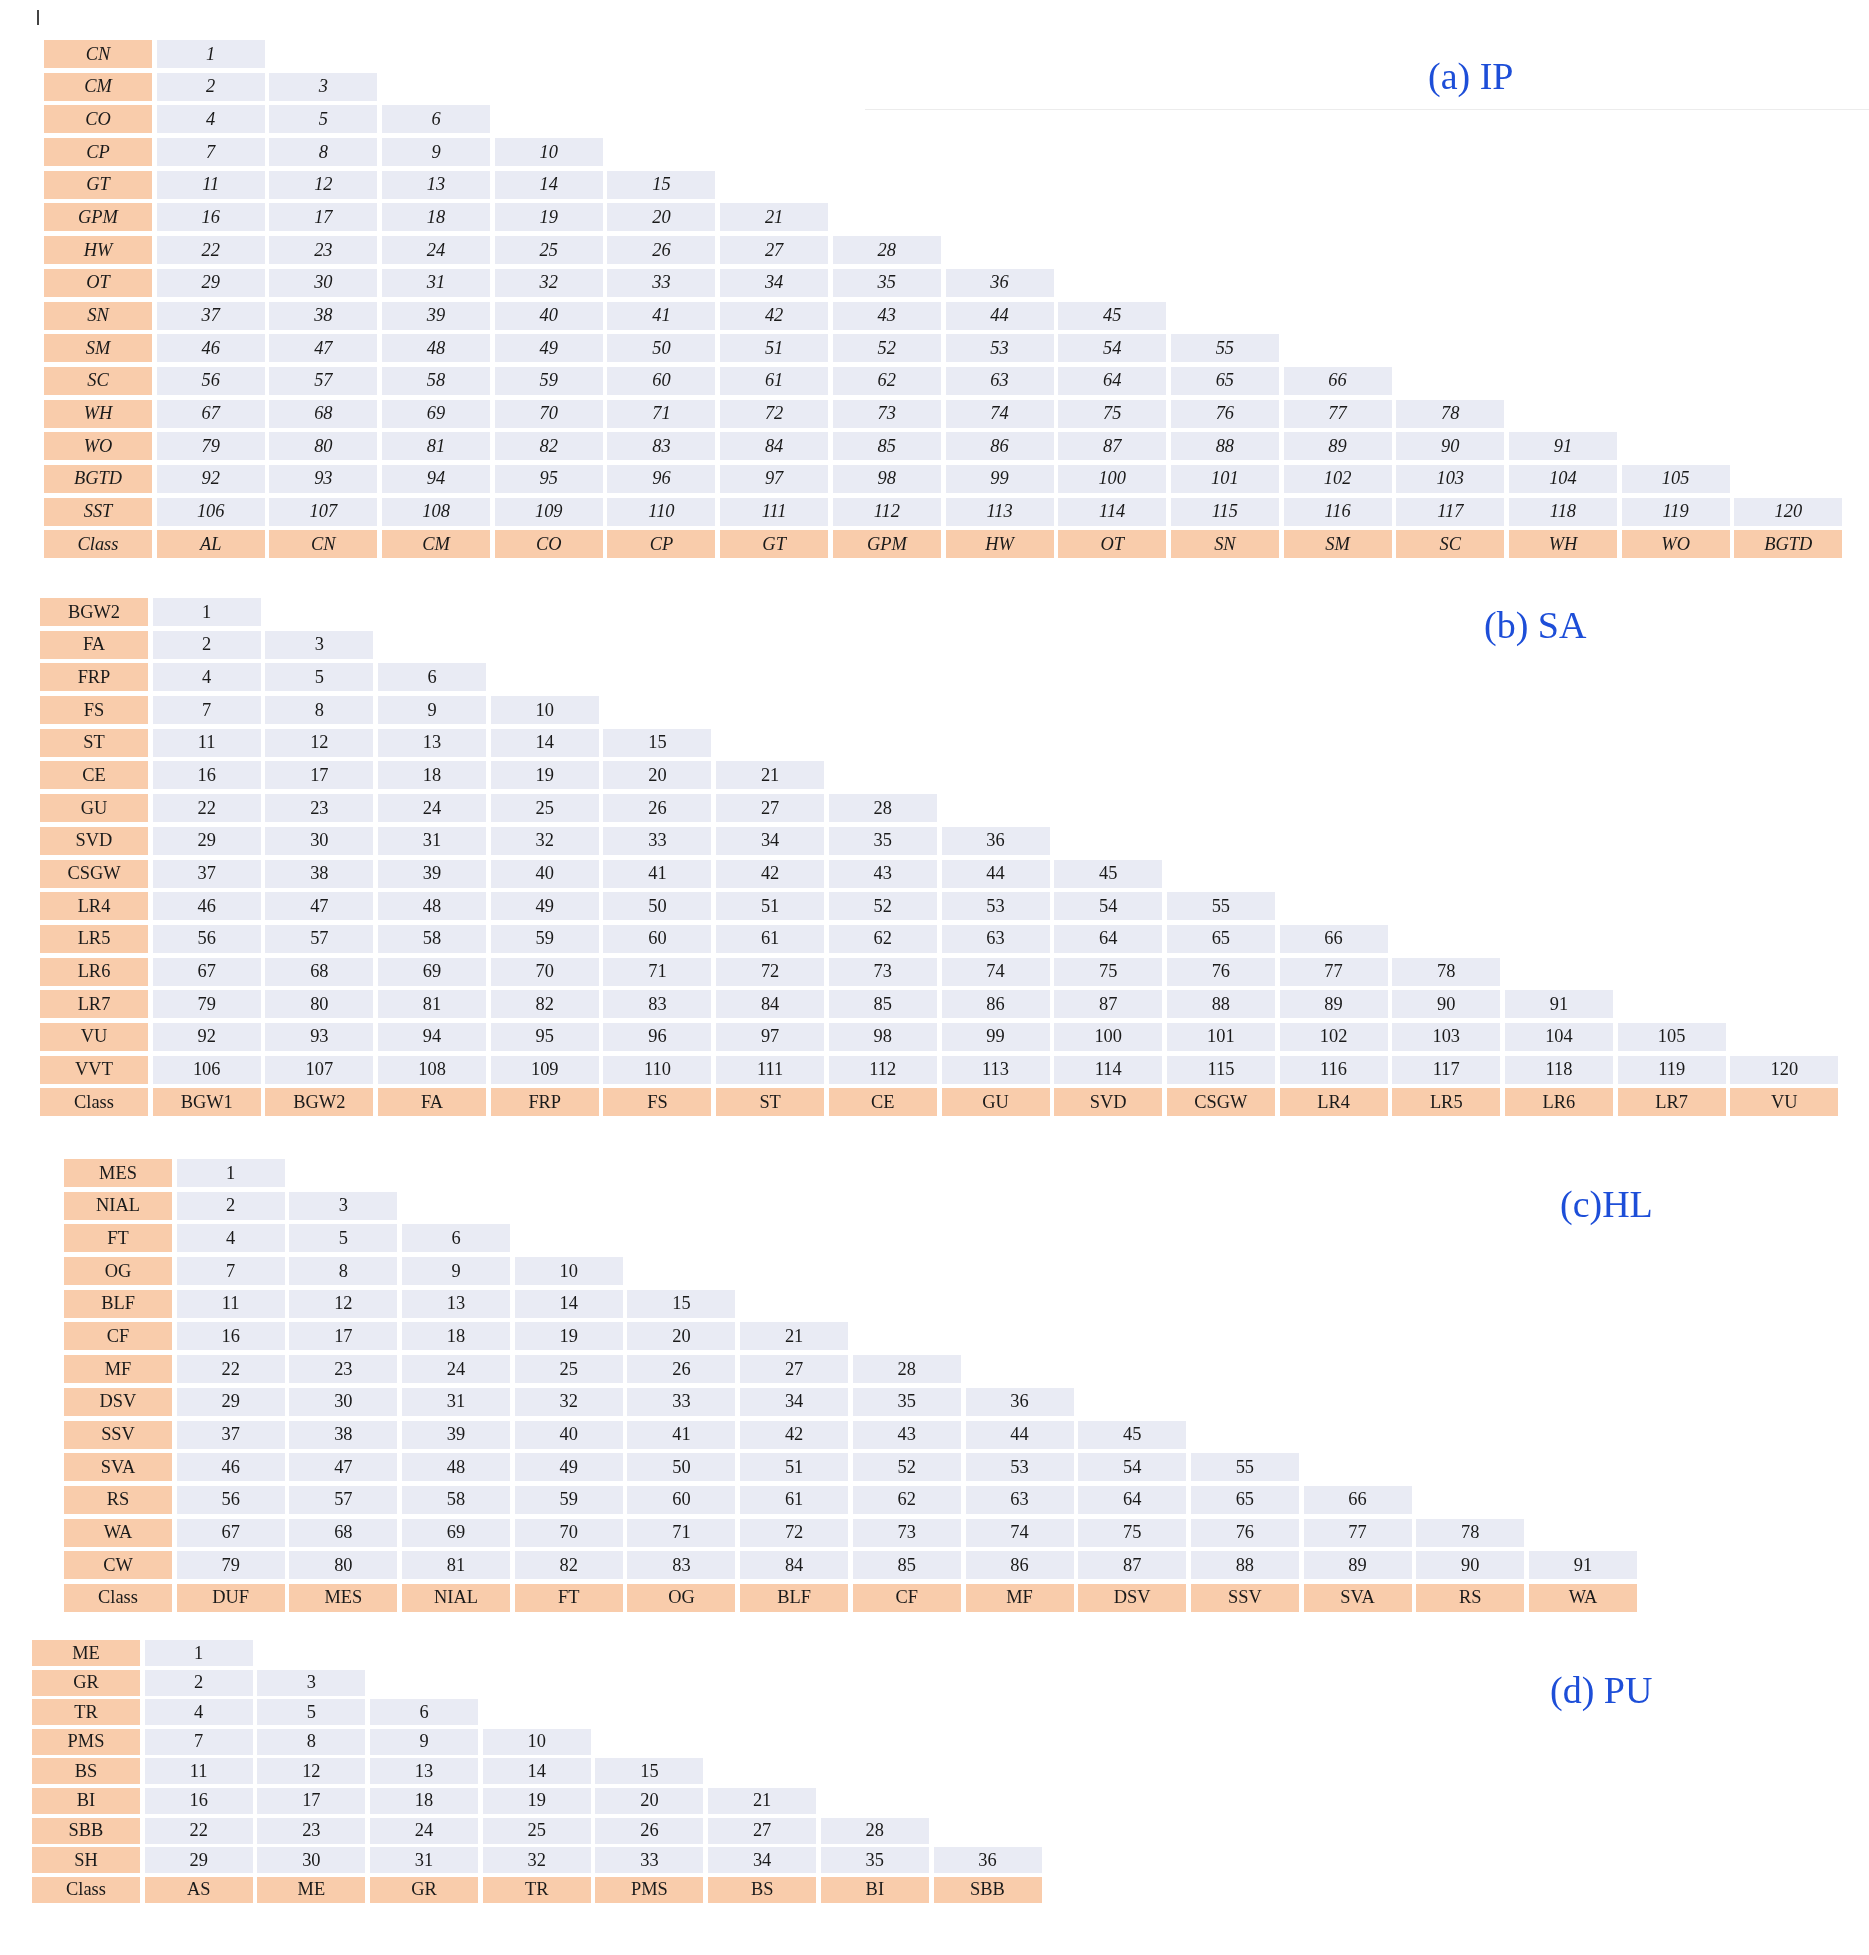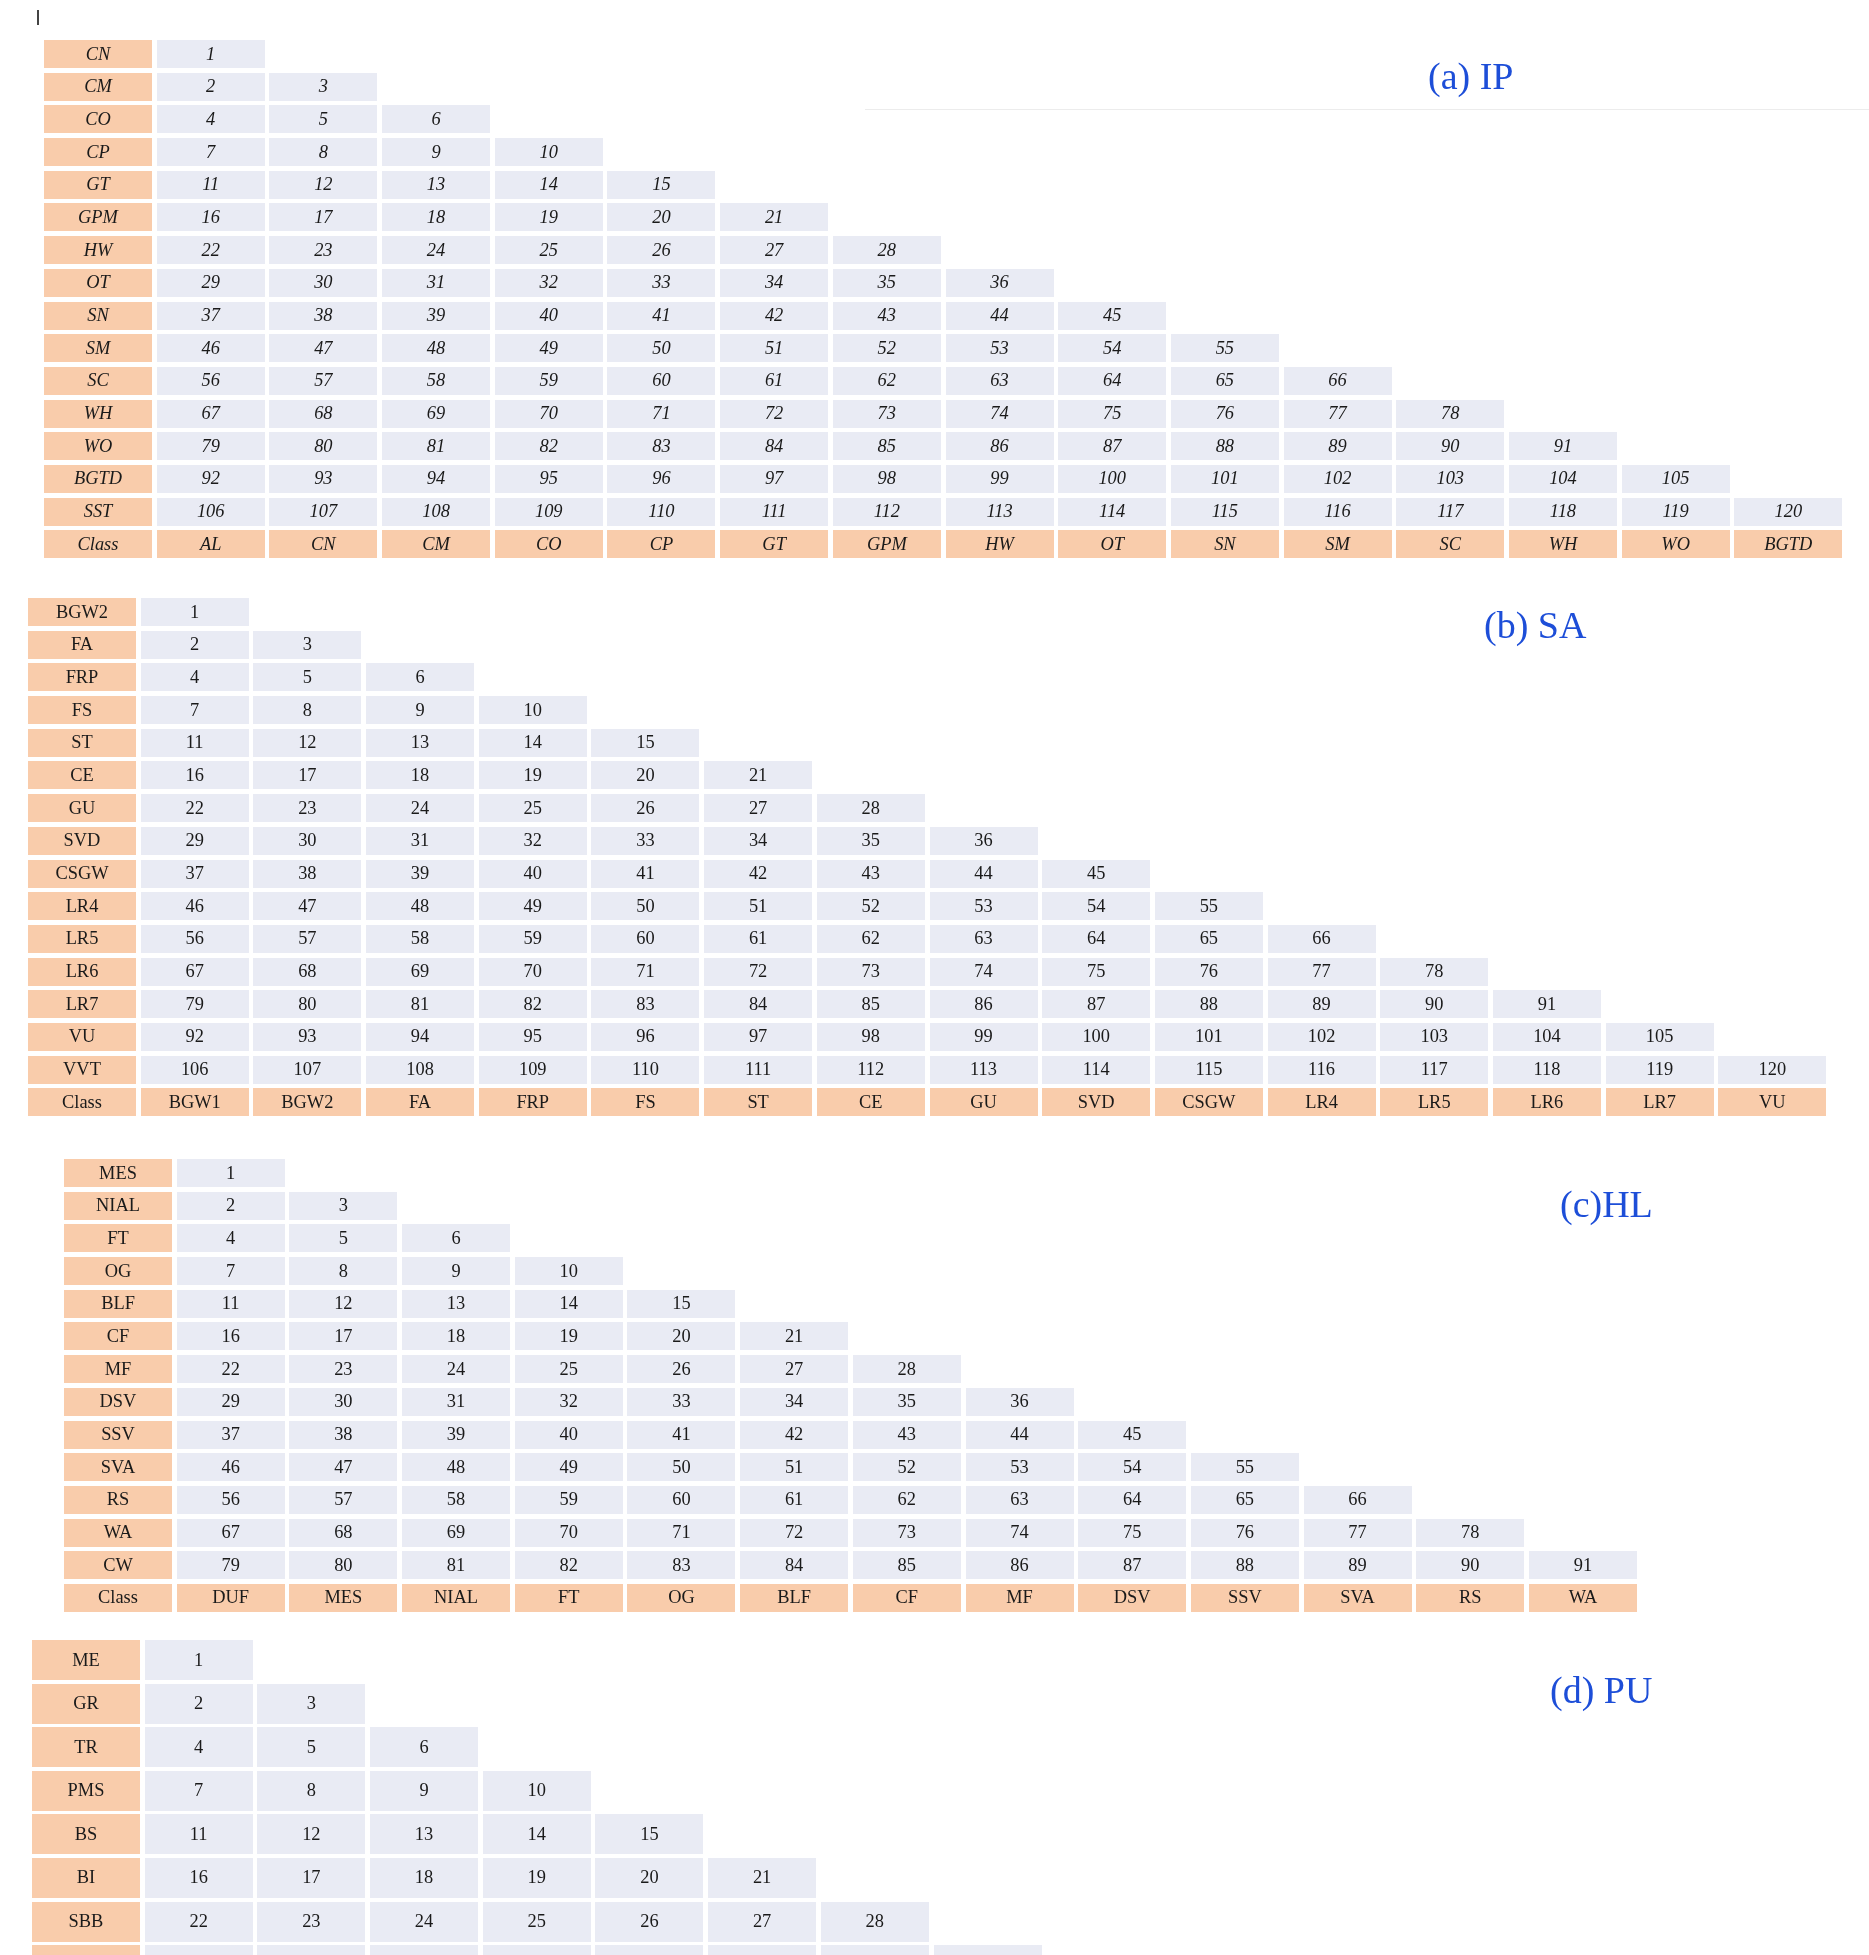--- a/index.html
+++ b/index.html
@@ -19,36 +19,36 @@
     color:#1d4ed8;
     white-space:nowrap;
   }
   #cap-a{left:1428px;top:54px;}
   #cap-b{left:1484px;top:603px;}
   #cap-c{left:1560px;top:1182px;}
   #cap-d{left:1550px;top:1668px;}
 
   .ttable{position:absolute;}
   #table-a{left:44px;top:40px;font-style:italic;}
-  #table-b{left:28px;top:598px;}
+  #table-b{left:40px;top:598px;}
   #table-c{left:32px;top:1159px;padding-left:32px;}
   #table-d{left:32px;top:1640px;}
 
   .trow{display:flex;margin-bottom:4.7px;}
   .cell{
     width:108px;height:28px;margin-right:4.7px;
     display:flex;align-items:center;justify-content:center;
     font-size:18.4px;color:var(--text);
     flex:0 0 auto;
   }
   .label{background:var(--label-bg);}
   .num{background:var(--cell-bg);}
 
   
-  #table-d .cell{height:40px;}
+  #table-d .cell{height:26px;}
   #table-d .trow{margin-bottom:3.6px;}
 
   .stray-mark{
     position:absolute;left:37px;top:9.5px;width:2.4px;height:15.4px;
     background:#444;
   }
   .scan-line{
     position:absolute;left:865px;top:109px;width:1005px;height:1.2px;
     background:#ececec;
   }

